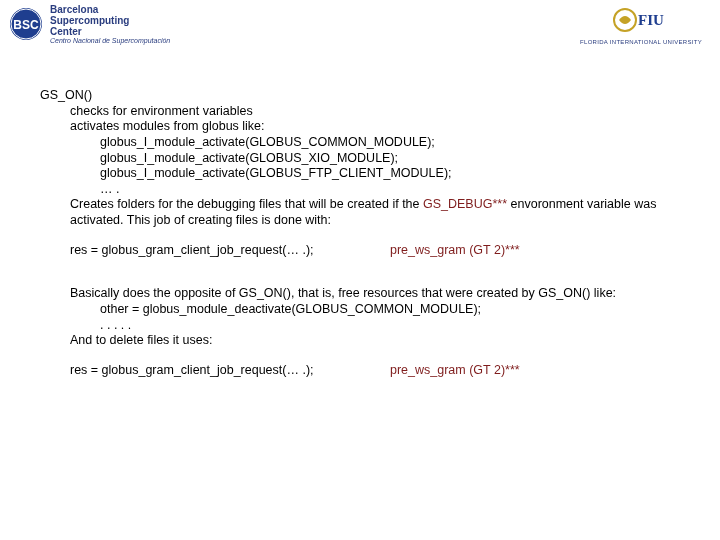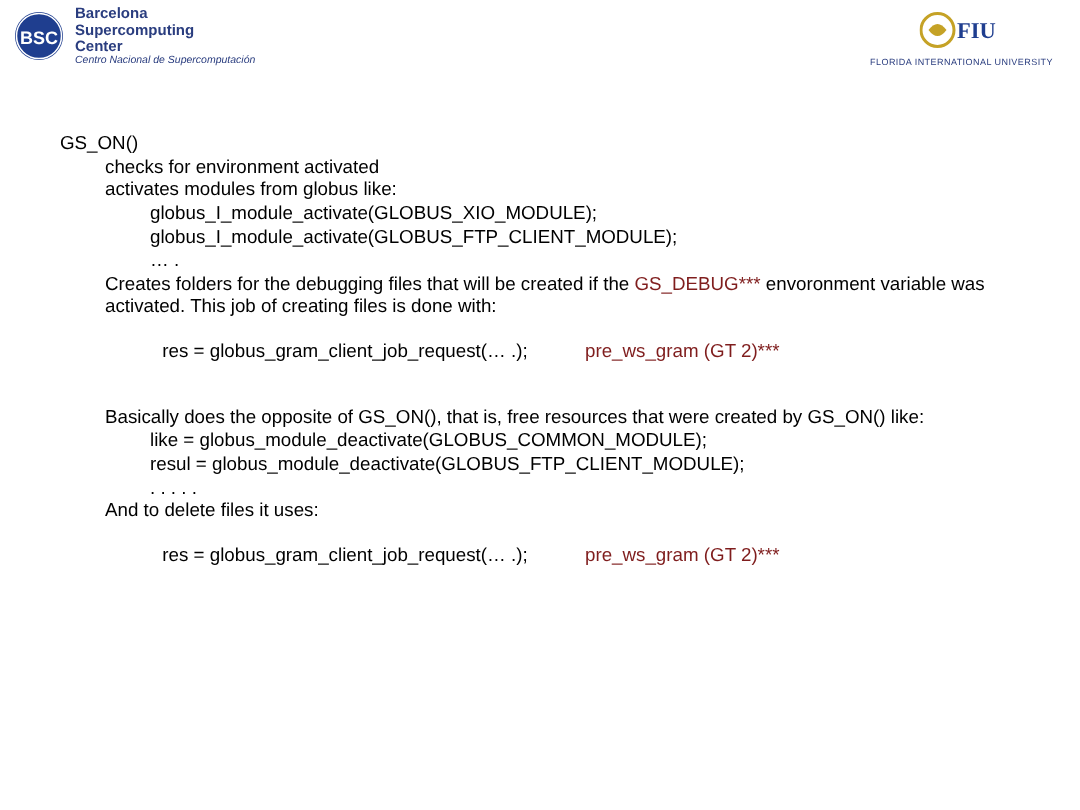--- a/index.html
+++ b/index.html
@@ -46,21 +46,21 @@
     top: 63px;
     width: 640px;
     margin-top: 25px;
   }
   .i1 { margin-left: 0; }
   .i2 { margin-left: 30px; }
   .i3 { margin-left: 60px; }
   .blue { color: #7f1d1d; }
   .blank { height: 14px; }
   .row2 { display: flex; }
-  .row2 .col-a { width: 320px; text-align: center; }
+  .row2 .col-a { width: 320px; }
   .row2 .col-b { }
 </style>
 </head>
 <body>
 
 <div class="header">
   <div class="bsc-logo">
     <svg width="36" height="36" viewBox="0 0 36 36">
       <circle cx="18" cy="18" r="16" fill="#1f3e8f"></circle>
       <circle cx="18" cy="18" r="15" fill="none" stroke="#fff" stroke-width="1"></circle>
@@ -79,40 +79,40 @@
       <path d="M6 14 Q12 6 18 14 Q12 22 6 14" fill="#c5a226"></path>
       <text x="38" y="19" text-anchor="middle" fill="#1f3e8f" font-size="15" font-weight="bold" font-family="Georgia,serif">FIU</text>
     </svg>
     <div class="fiu-text">FLORIDA INTERNATIONAL UNIVERSITY</div>
   </div>
 </div>
 
 <div class="content">
 
   <div class="i1">GS_ON()</div>
-  <div class="i2">checks for environment activated</div>
+  <div class="i2">checks for environment variables</div>
   <div class="i2">activates modules from globus like:</div>
+  <div class="i3">globus_I_module_activate(GLOBUS_COMMON_MODULE);</div>
   <div class="i3">globus_I_module_activate(GLOBUS_XIO_MODULE);</div>
   <div class="i3">globus_I_module_activate(GLOBUS_FTP_CLIENT_MODULE);</div>
   <div class="i3">… .</div>
   <div class="i2">
     <span>Creates folders for the debugging files that will be created if the </span><span class="blue">GS_DEBUG***</span><span> envoronment variable was activated. This job of creating files is done with:</span>
   </div>
   <div class="blank"></div>
   <div class="i2 row2">
     <div class="col-a">res = globus_gram_client_job_request(… .);</div>
     <div class="col-b blue">pre_ws_gram (GT 2)***</div>
   </div>
   <div class="blank"></div>
 
   <div class="blank"></div>
 
   <div class="i2">Basically does the opposite of GS_ON(), that is, free resources that were created by GS_ON() like:</div>
-  <div class="i3">like = globus_module_deactivate(GLOBUS_COMMON_MODULE);</div>
-  <div class="i3">resul = globus_module_deactivate(GLOBUS_FTP_CLIENT_MODULE);</div>
+  <div class="i3">other = globus_module_deactivate(GLOBUS_COMMON_MODULE);</div>
   <div class="i3">. . . . .</div>
   <div class="i2">And to delete files it uses:</div>
   <div class="blank"></div>
   <div class="i2 row2">
     <div class="col-a">res = globus_gram_client_job_request(… .);</div>
     <div class="col-b blue">pre_ws_gram (GT 2)***</div>
   </div>
 
 </div>
 

